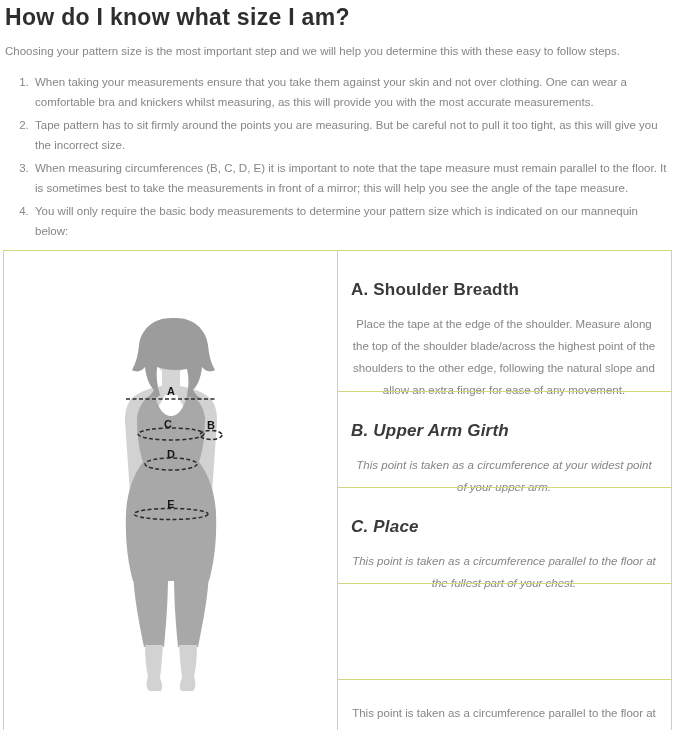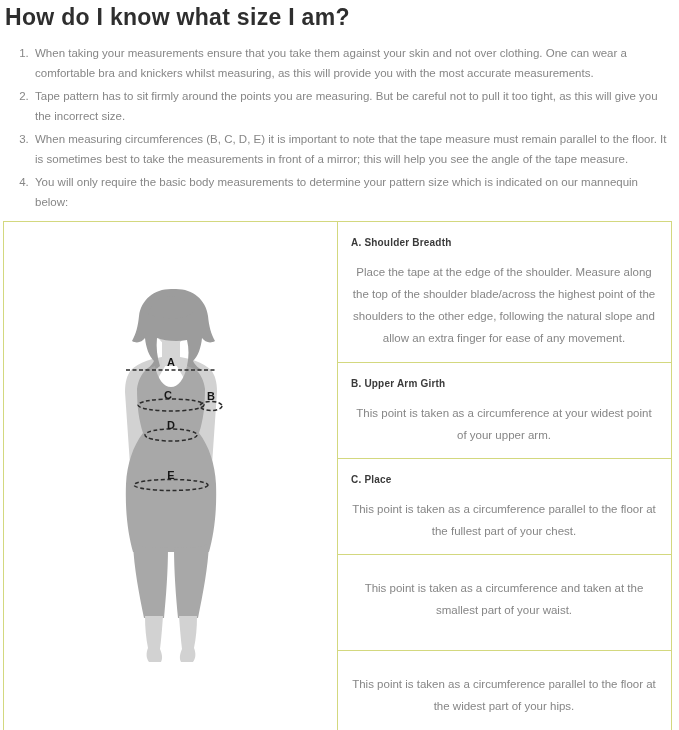--- a/index.html
+++ b/index.html
@@ -39,44 +39,45 @@
     display:flex;
   }
   .panel-left{
     width:334px;flex:0 0 334px;border-right:1px solid var(--border-accent);
     display:flex;align-items:flex-start;justify-content:center;
   }
   .panel-right{flex:1 1 auto;display:flex;flex-direction:column;}
   .m-row{padding:9px 14px 6px 13px;}
   .m-row + .m-row{border-top:1px solid var(--border-accent);}
   .m-row-a{height:140px;}
-  .m-row-b,.m-row-c,.m-row-d{height:96px;}
+  .m-row-b,.m-row-c,.m-row-d{height:96px;font-style:italic;}
   .m-row-e{flex:1 1 auto;}
   .m-heading{
-    font-size:10px;font-weight:bold;color:var(--sub-heading-text);
-    margin:6px 0 0 0;letter-spacing:.2px;
+    font-size:17px;font-weight:bold;color:var(--sub-heading-text);
+    margin:20px 0 0 0;letter-spacing:.2px;
   }
   .m-body{
     font-size:11.5px;line-height:22px;color:var(--body-text);
     margin:13px 0 0 0;
     text-align:center;
   }
   svg text{
     font-family:"Liberation Sans", sans-serif;
     font-size:11px;font-weight:bold;fill:#161616;
   }
   .dash{fill:none;stroke:var(--fig-line);stroke-width:1.5;stroke-dasharray:4 2.5;}
 </style>
 </head>
 <body>
 
 <div class="page">
 
   <h1 class="page-title">How do I know what size I am?</h1>
 
+  <p class="intro">Choosing your pattern size is the most important step and we will help you determine this with these easy to follow steps.</p>
 
   <ol class="steps">
     <li>When taking your measurements ensure that you take them against your skin and not over clothing. One can wear a comfortable bra and knickers whilst measuring, as this will provide you with the most accurate measurements.</li>
     <li>Tape pattern has to sit firmly around the points you are measuring. But be careful not to pull it too tight, as this will give you the incorrect size.</li>
     <li>When measuring circumferences (B, C, D, E) it is important to note that the tape measure must remain parallel to the floor. It is sometimes best to take the measurements in front of a mirror; this will help you see the angle of the tape measure.</li>
     <li>You will only require the basic body measurements to determine your pattern size which is indicated on our mannequin below:</li>
   </ol>
 
   <div class="size-panel">
 
@@ -125,21 +126,20 @@
         <h3 class="m-heading">B. Upper Arm Girth</h3>
         <p class="m-body">This point is taken as a circumference at your widest point of your upper arm.</p>
       </div>
 
       <div class="m-row m-row-c">
         <h3 class="m-heading">C. Place</h3>
         <p class="m-body">This point is taken as a circumference parallel to the floor at the fullest part of your chest.</p>
       </div>
 
       <div class="m-row m-row-d">
-        <p class="m-body">This point is taken as a circumference and taken at the smallest part of your waist.</p>
       </div>
 
       <div class="m-row m-row-e">
         <p class="m-body">This point is taken as a circumference parallel to the floor at the widest part of your hips.</p>
       </div>
 
     </div>
   </div>
 </div>
 

